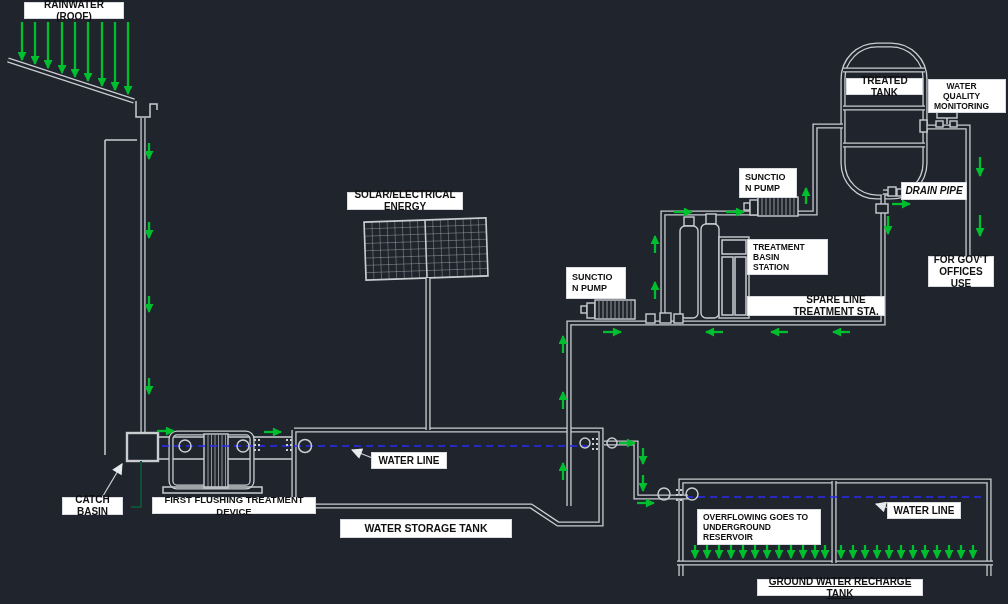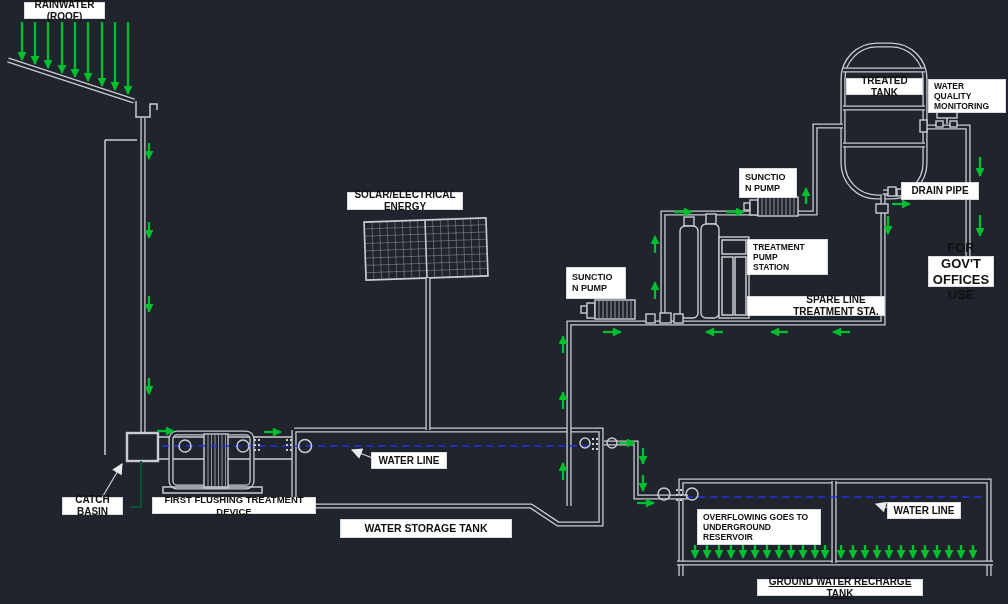--- a/index.html
+++ b/index.html
@@ -268,33 +268,33 @@
     <line class="fl" x1="973" y1="545" x2="973" y2="558" marker-end="url(#ag)"></line>
   </g>
 
   <g>
     <line class="ldr" x1="97" y1="506" x2="122" y2="464" marker-end="url(#aw)"></line>
     <line class="ldr" x1="375" y1="459" x2="352" y2="450" marker-end="url(#aw)"></line>
     <line class="ldr" x1="892" y1="509" x2="876" y2="504" marker-end="url(#aw)"></line>
   </g>
 </svg>
 
-<div class="lbl" style="left:24px;top:2px;width:81px;height:17px;font-size:10px;">RAINWATER (ROOF)</div>
+<div class="lbl" style="left:24px;top:2px;width:100px;height:17px;font-size:10px;">RAINWATER (ROOF)</div>
 <div class="lbl" style="left:347px;top:192px;width:116px;height:18px;font-size:10px;">SOLAR/ELECTRICAL ENERGY</div>
 <div class="lbl" style="left:846px;top:78px;width:77px;height:17px;font-size:10px;">TREATED TANK</div>
-<div class="lbl la" style="left:928px;top:79px;width:78px;height:34px;font-size:8.5px;">WATER
+<div class="lbl la" style="left:928px;top:79px;width:78px;height:34px;font-size:8.5px;text-align:center;">WATER
 QUALITY
 MONITORING</div>
 <div class="lbl la" style="left:739px;top:168px;width:58px;height:30px;font-size:9px;">SUNCTIO
 N PUMP</div>
 <div class="lbl la" style="left:747px;top:239px;width:81px;height:36px;font-size:8.5px;">TREATMENT
-PUMP
+BASIN
 STATION</div>
-<div class="lbl" style="left:901px;top:182px;width:78px;height:18px;font-size:10px;">DRAIN PIPE</div>
-<div class="lbl" style="left:928px;top:256px;width:66px;height:31px;font-size:13px;">FOR GOV'T
+<div class="lbl" style="left:901px;top:182px;width:66px;height:18px;font-size:10px;font-style:italic;">DRAIN PIPE</div>
+<div class="lbl" style="left:928px;top:256px;width:66px;height:31px;font-size:10px;">FOR GOV'T
 OFFICES USE</div>
 <div class="lbl" style="left:747px;top:296px;width:138px;height:20px;font-size:10px;padding-left:40px;">SPARE LINE TREATMENT STA.</div>
 <div class="lbl la" style="left:566px;top:267px;width:60px;height:32px;font-size:9px;">SUNCTIO
 N PUMP</div>
 <div class="lbl" style="left:371px;top:452px;width:76px;height:17px;font-size:10px;">WATER LINE</div>
 <div class="lbl" style="left:62px;top:497px;width:61px;height:18px;font-size:10px;">CATCH BASIN</div>
 <div class="lbl" style="left:152px;top:497px;width:164px;height:17px;font-size:9.5px;">FIRST FLUSHING TREATMENT DEVICE</div>
 <div class="lbl" style="left:340px;top:519px;width:172px;height:19px;font-size:10.5px;">WATER STORAGE  TANK</div>
 <div class="lbl la" style="left:697px;top:509px;width:124px;height:36px;font-size:8.5px;">OVERFLOWING GOES TO
 UNDERGROUND

